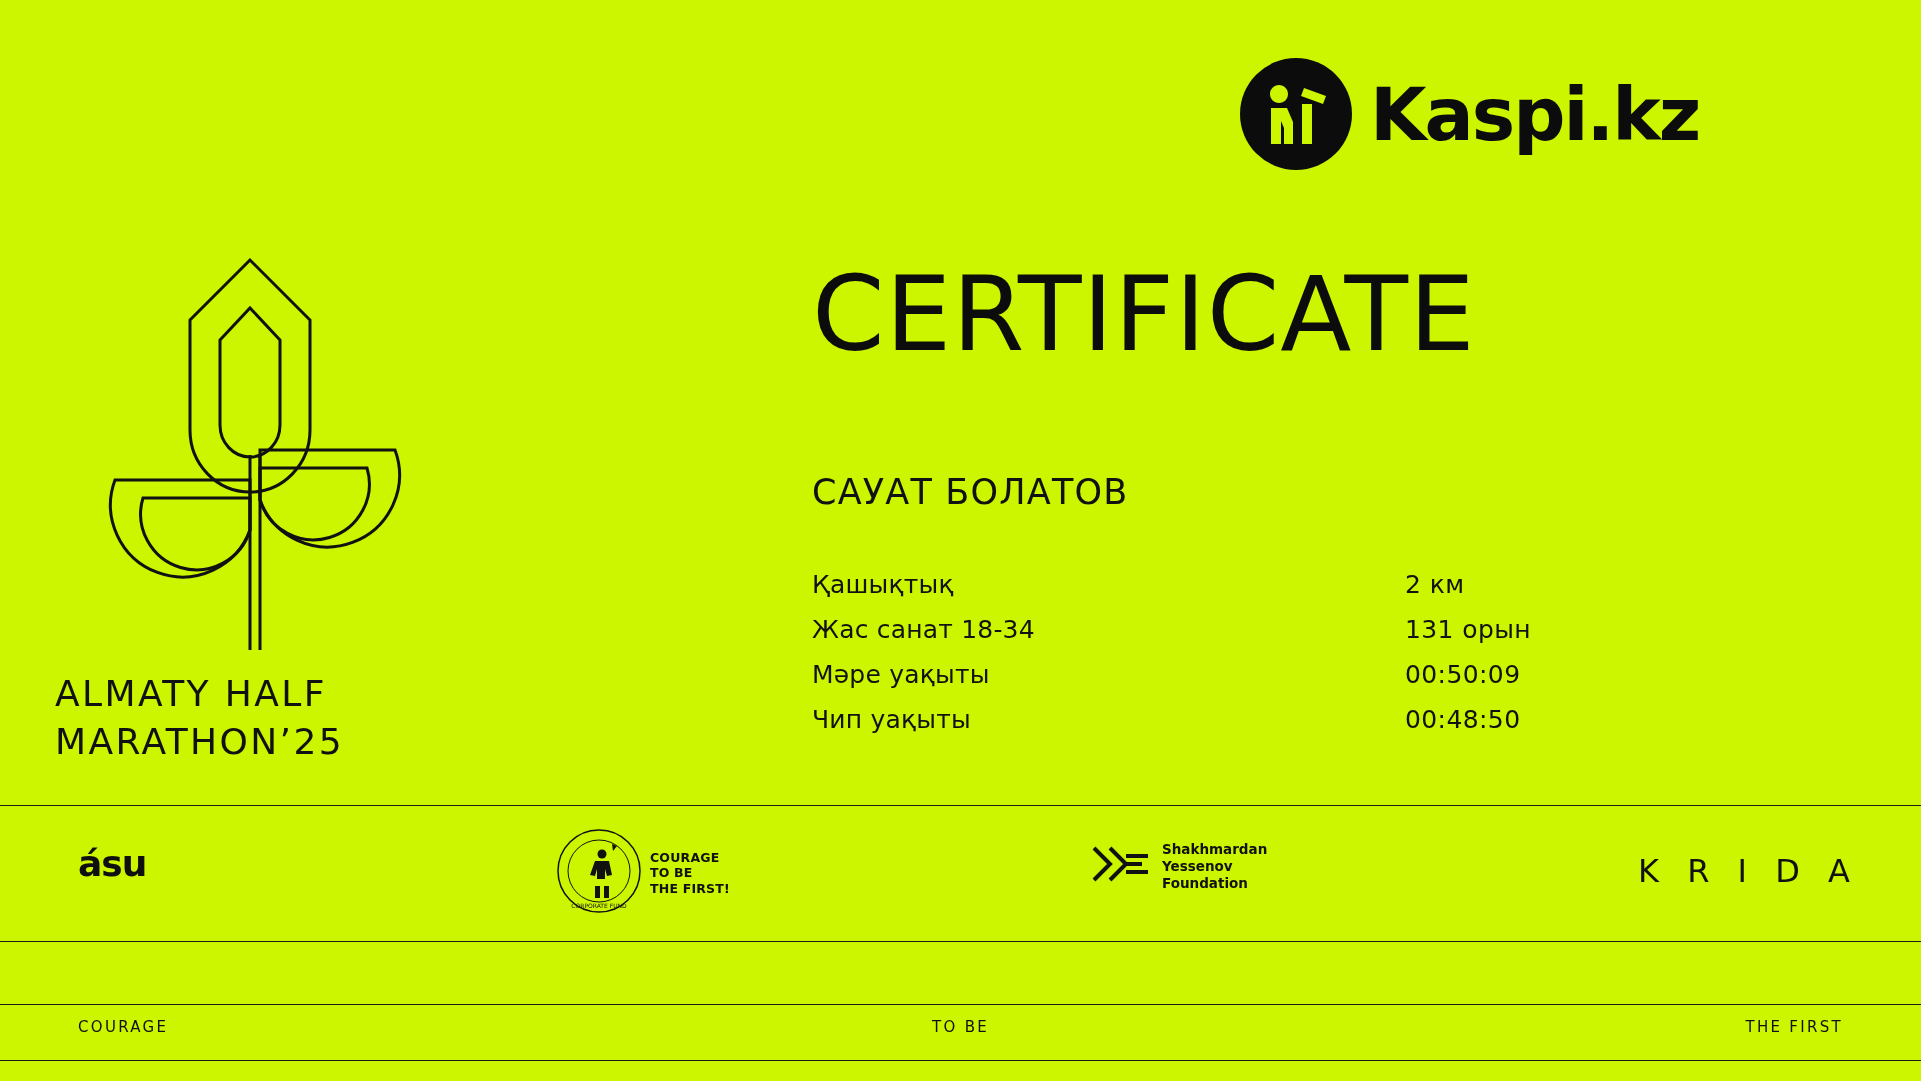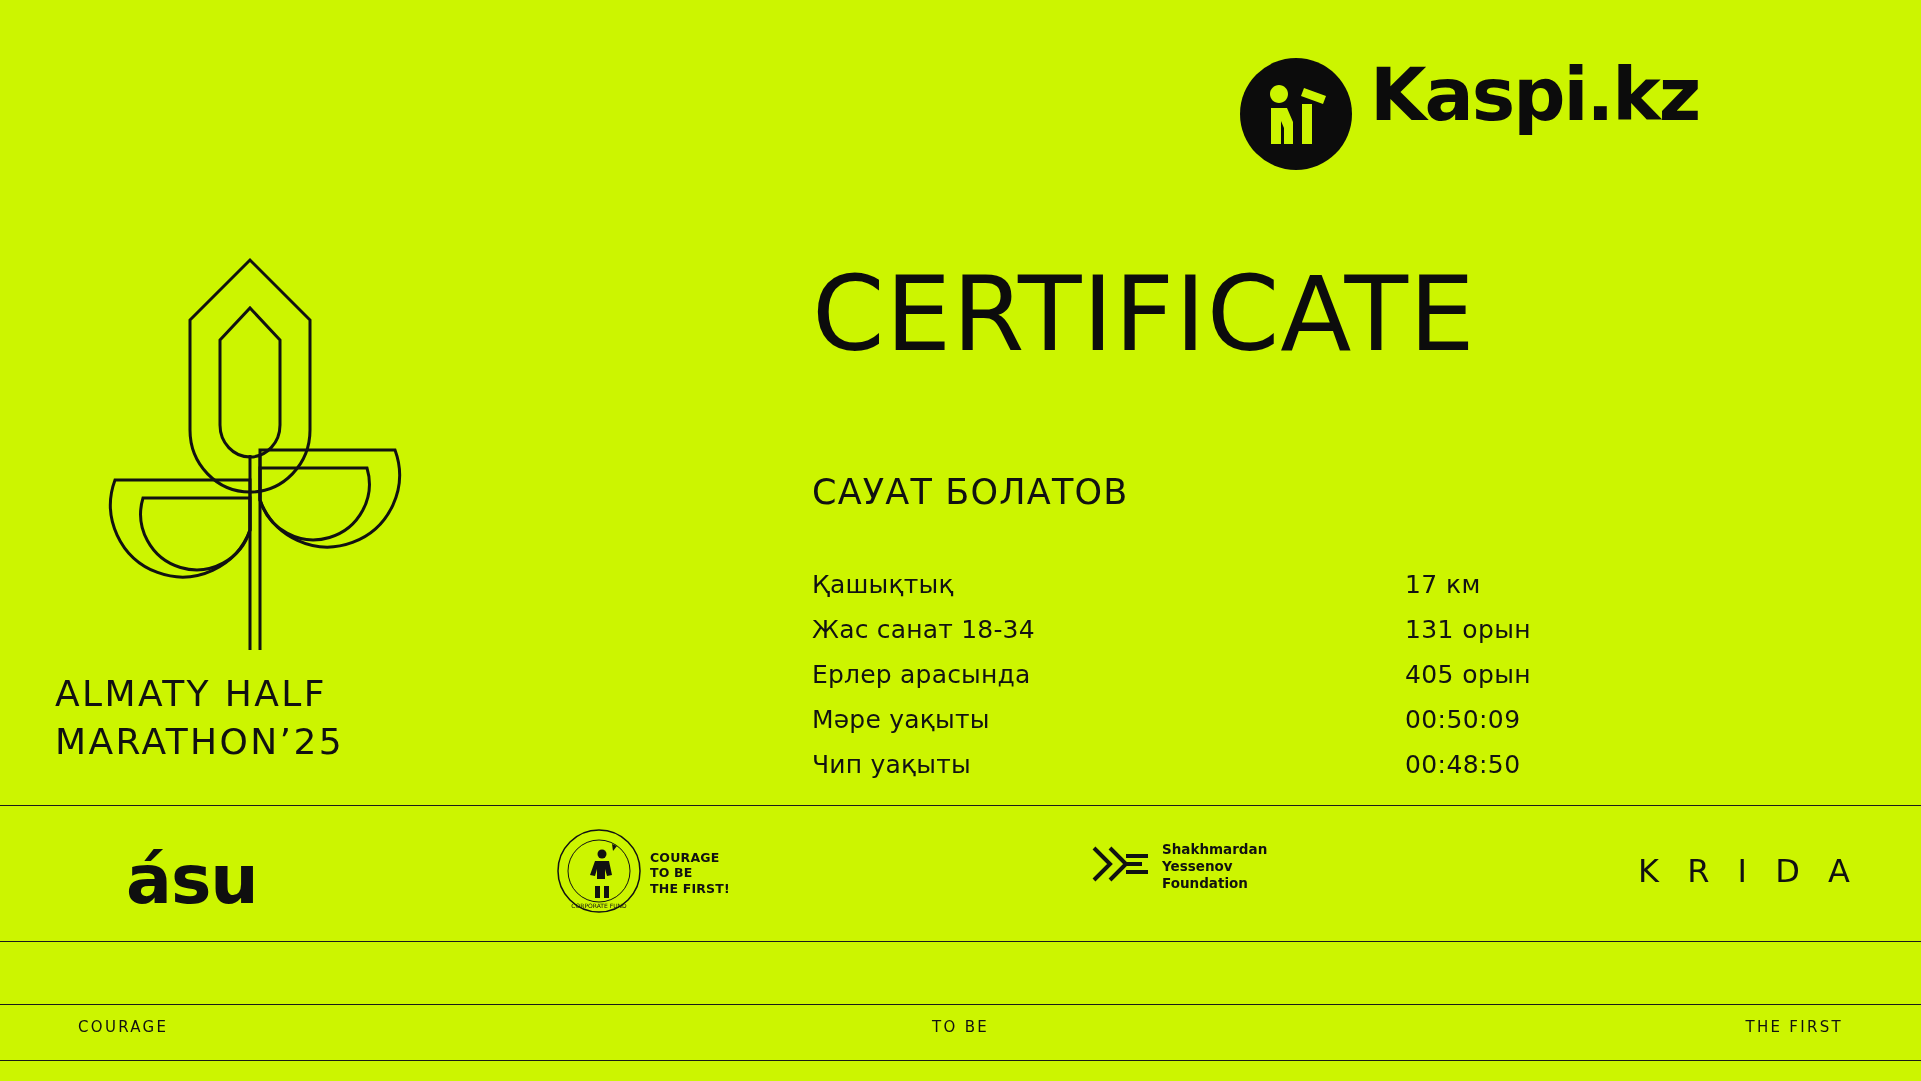--- a/index.html
+++ b/index.html
@@ -21,21 +21,21 @@
     inset: 0;
     background: #ccf500;
   }
 
   
   .kaspi-logo {
     position: absolute;
     top: 58px;
     left: 1240px;
     display: flex;
-    align-items: flex-start;
+    align-items: center;
     gap: 18px;
   }
   .kaspi-mark {
     width: 112px;
     height: 112px;
     flex: 0 0 auto;
   }
   .kaspi-word {
     font-family: "DejaVu Sans", sans-serif;
     font-weight: bold;
@@ -147,26 +147,25 @@
     align-items: center;
     justify-content: center;
   }
   .sponsor-asu   { position: absolute; left: 78px;  top: 40px; }
   .sponsor-cf    { position: absolute; left: 556px; top: 22px; }
   .sponsor-syf   { position: absolute; left: 1090px;top: 35px; }
   .sponsor-krida { position: absolute; left: 1638px;top: 46px; }
 
   .asu-text {
     font-family: "DejaVu Sans", sans-serif;
-    font-size: 68px;
+    font-size: 36px;
     font-weight: bold;
     letter-spacing: -1px;
     color: #0f0f0f;
     line-height: 1;
-    margin-left: 48px;
   }
   .krida-text {
     font-family: "DejaVu Sans", sans-serif;
     font-size: 32px;
     font-weight: 400;
     letter-spacing: 9px;
     color: #111;
   }
   .cf-block {
     display: flex;
@@ -254,29 +253,25 @@
     <div>ALMATY HALF</div>
     <div>MARATHON’25</div>
   </div>
 
   <div class="cert-title">CERTIFICATE</div>
   <div class="athlete-name">САУАТ БОЛАТОВ</div>
 
   <div class="results">
     <div class="result-row">
       <div class="result-label">Қашықтық</div>
-      <div class="result-value">17 км</div>
+      <div class="result-value">2 км</div>
     </div>
     <div class="result-row">
       <div class="result-label">Жас санат 18-34</div>
       <div class="result-value">131 орын</div>
-    </div>
-    <div class="result-row">
-      <div class="result-label">Ерлер арасында</div>
-      <div class="result-value">405 орын</div>
     </div>
     <div class="result-row">
       <div class="result-label">Мәре уақыты</div>
       <div class="result-value">00:50:09</div>
     </div>
     <div class="result-row">
       <div class="result-label">Чип уақыты</div>
       <div class="result-value">00:48:50</div>
     </div>
   </div>

